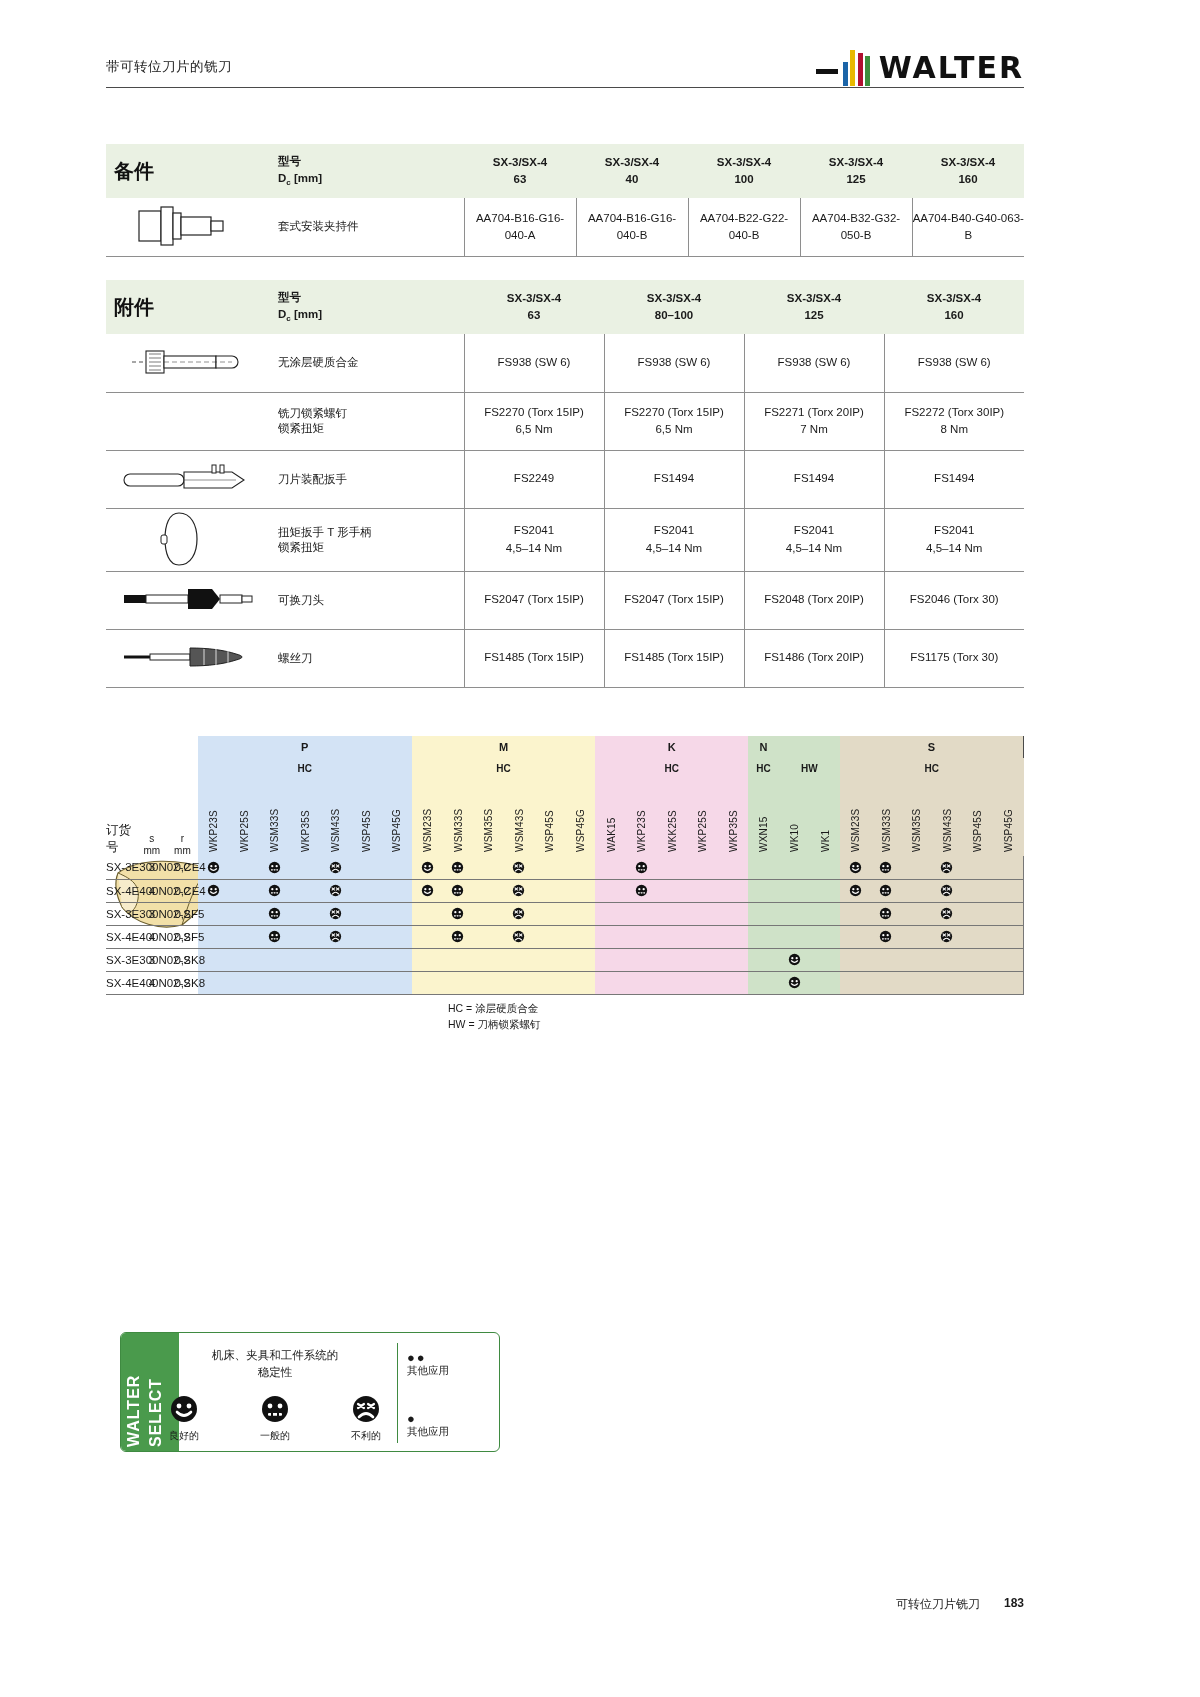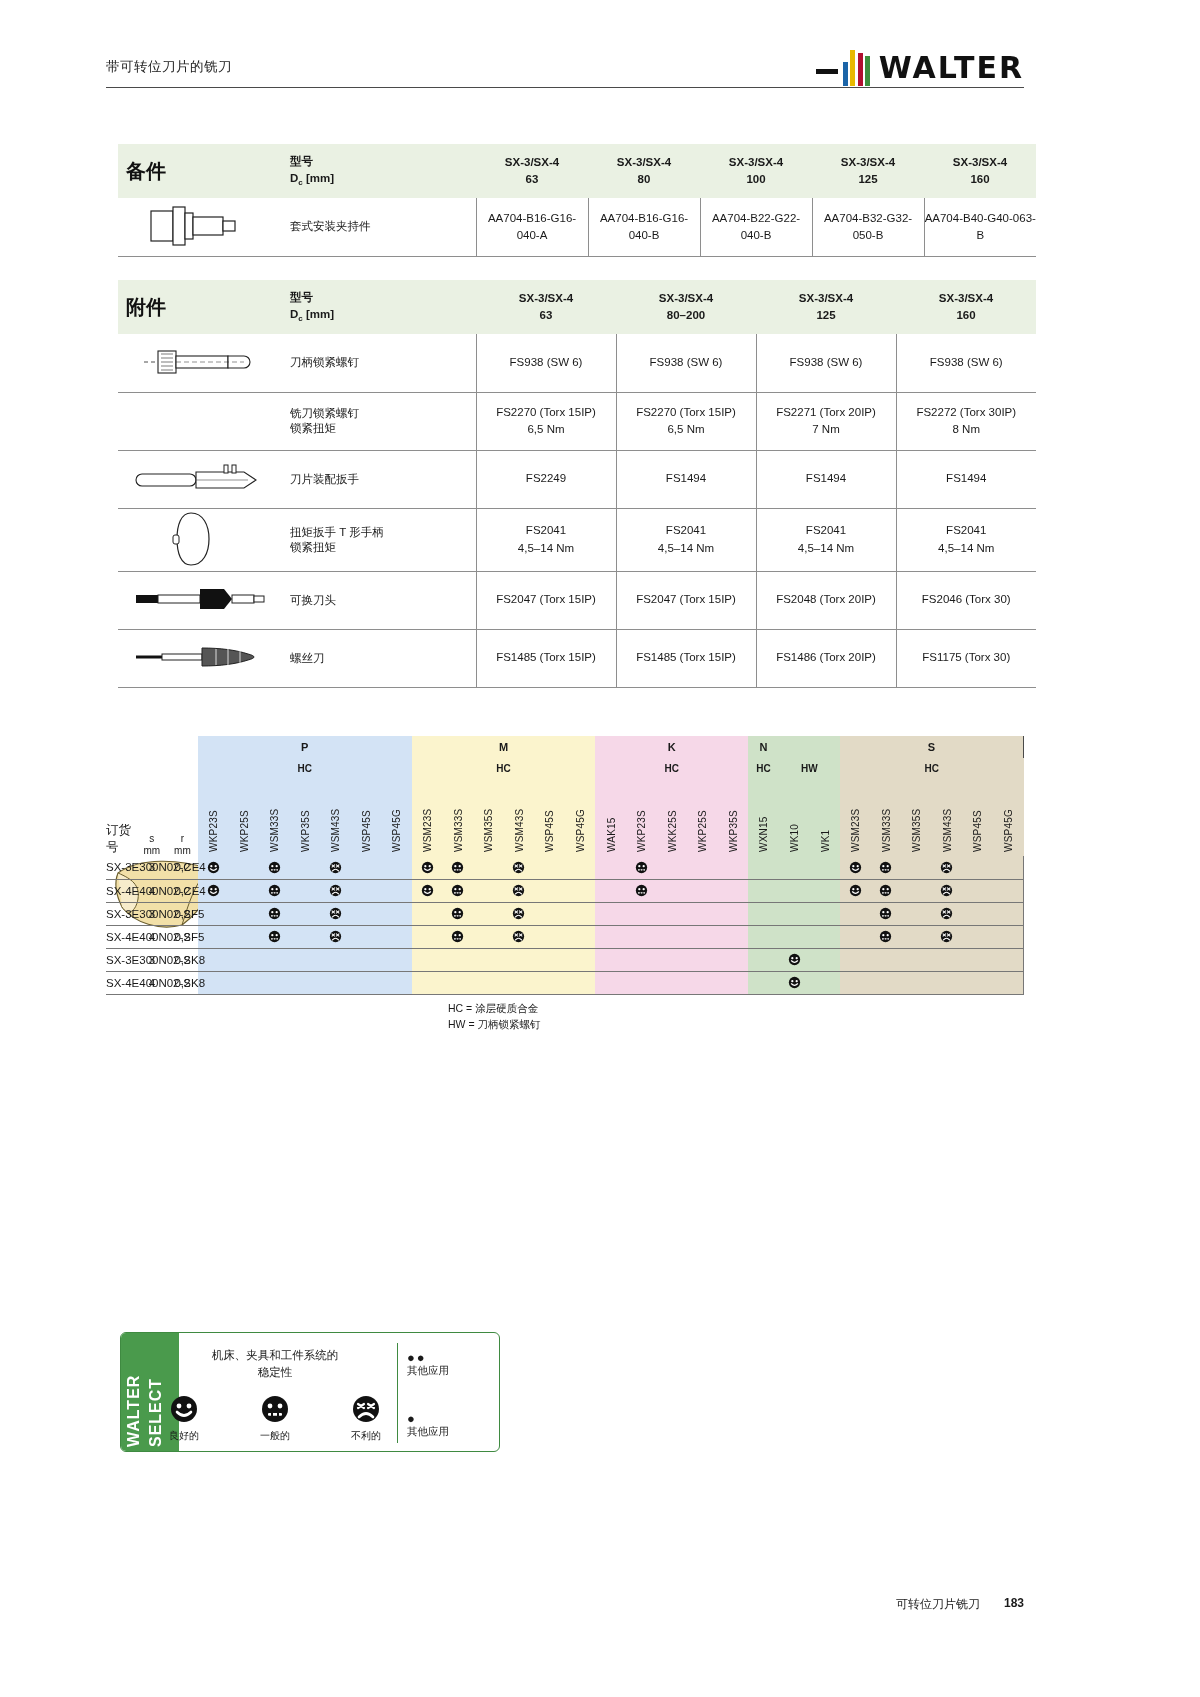--- a/index.html
+++ b/index.html
@@ -31,21 +31,21 @@
   .logo .bars i { display:block; width:5px; margin-right:2.5px; }
   .logo .b1 { height:24px; background:#1b64a8; }
   .logo .b2 { height:36px; background:#e8b900; }
   .logo .b3 { height:33px; background:#b01030; margin-top:0;}
   .logo .b4 { height:30px; background:#3c8f3c; }
   .logo .wt { font-size:30px; font-weight:700; letter-spacing:2px; color:#111;
               font-family:"DejaVu Sans", sans-serif; line-height:1; margin-left:2px;}
 
   
   .tblwrap { position:absolute; left:106px; width:918px; }
-  table.t { border-collapse:collapse; width:918px; font-size:11.5px;margin-left:12px; }
+  table.t { border-collapse:collapse; width:918px; font-size:11.5px; }
   table.t td, table.t th { padding:0; vertical-align:middle; }
 
   .hdrrow td { background:#eaf1e3; font-weight:700; font-size:12px; }
   .hdrrow .sect { font-size:20px; font-weight:700; padding-left:8px; color:#111; }
   .hdrrow .lbl { font-size:11.5px; font-weight:700; line-height:1.45; padding-left:4px;}
   .hdrrow .col { text-align:center; font-size:11.5px; line-height:1.45; }
 
   .drow td { border-bottom:1px solid #8e8e8e; height:58px; }
   .drow td.ico { width:168px; border-bottom:1px solid #8e8e8e; text-align:center; }
   .drow td.name { width:190px; font-size:11.5px; padding-left:4px; }
@@ -149,21 +149,21 @@
         <td class="lbl" style="width:190px;">
           <div>型号</div>
           <div>D<sub style="font-size:8px">c</sub> [mm]</div>
         </td>
         <td class="col" style="width:112px;">
           <div>SX-3/SX-4</div>
           <div>63</div>
         </td>
         <td class="col" style="width:112px;">
           <div>SX-3/SX-4</div>
-          <div>80</div>
+          <div>40</div>
         </td>
         <td class="col" style="width:112px;">
           <div>SX-3/SX-4</div>
           <div>100</div>
         </td>
         <td class="col" style="width:112px;">
           <div>SX-3/SX-4</div>
           <div>125</div>
         </td>
         <td class="col" style="width:112px;">
@@ -200,21 +200,21 @@
         <td class="lbl" style="width:190px;">
           <div>型号</div>
           <div>D<sub style="font-size:8px">c</sub> [mm]</div>
         </td>
         <td class="col" style="width:140px;">
           <div>SX-3/SX-4</div>
           <div>63</div>
         </td>
         <td class="col" style="width:140px;">
           <div>SX-3/SX-4</div>
-          <div>80–200</div>
+          <div>80–100</div>
         </td>
         <td class="col" style="width:140px;">
           <div>SX-3/SX-4</div>
           <div>125</div>
         </td>
         <td class="col" style="width:140px;">
           <div>SX-3/SX-4</div>
           <div>160</div>
         </td>
       </tr>
@@ -223,21 +223,21 @@
           <tr class="drow">
             <td class="ico"><svg width="120" height="34" viewBox="0 0 120 34">
                 <rect x="16" y="6" width="18" height="22" fill="#fff" stroke="#222" stroke-width="1.1"></rect>
                 <path d="M19 9h12M19 13h12M19 17h12M19 21h12M19 25h12" stroke="#222" stroke-width=".6"></path>
                 <rect x="34" y="11" width="52" height="12" fill="#fff" stroke="#222" stroke-width="1.1"></rect>
                 <path d="M86 11h16a4 4 0 010 12H86z" fill="#fff" stroke="#222" stroke-width="1.1"></path>
                 <path d="M2 17h14" stroke="#222" stroke-width=".8" stroke-dasharray="4 3"></path>
                 <path d="M34 17h68" stroke="#222" stroke-width=".5" stroke-dasharray="5 3"></path>
               </svg></td>
             <td class="name">
-              <div>刀柄锁紧螺钉</div>
+              <div>无涂层硬质合金</div>
             </td>
             <td class="val">
               <div>FS938 (SW 6)</div>
             </td>
             <td class="val">
               <div>FS938 (SW 6)</div>
             </td>
             <td class="val">
               <div>FS938 (SW 6)</div>
             </td>

